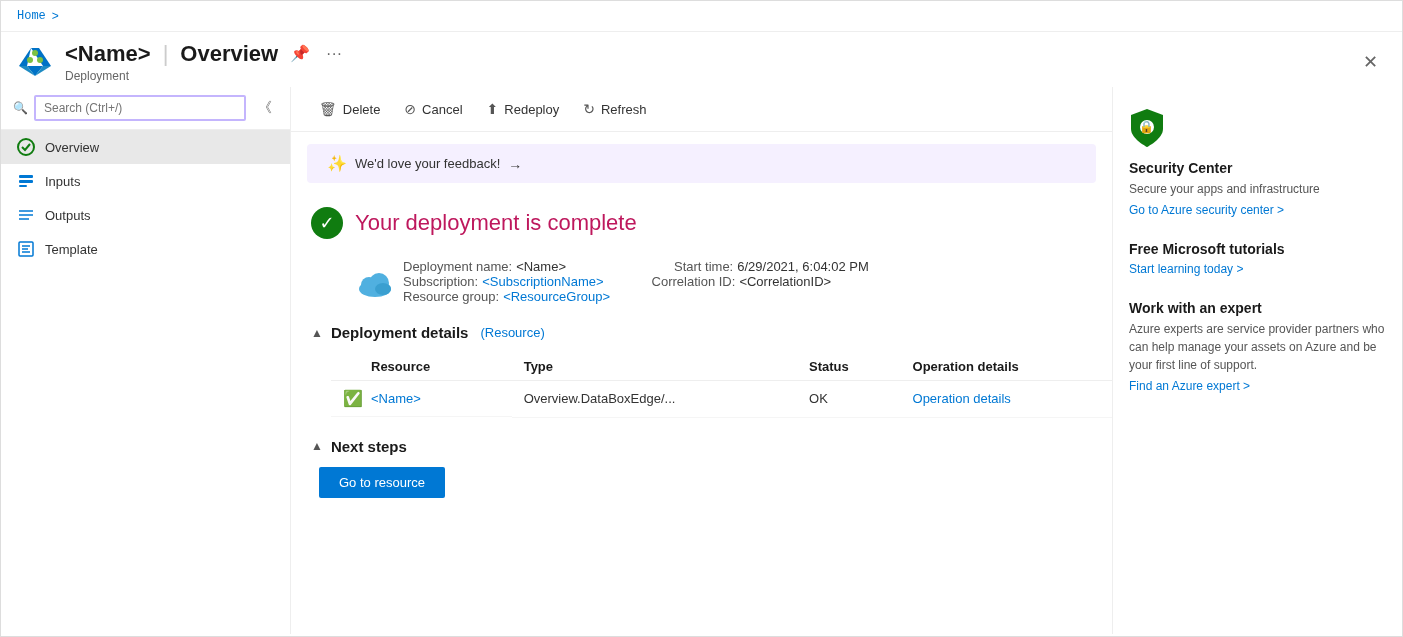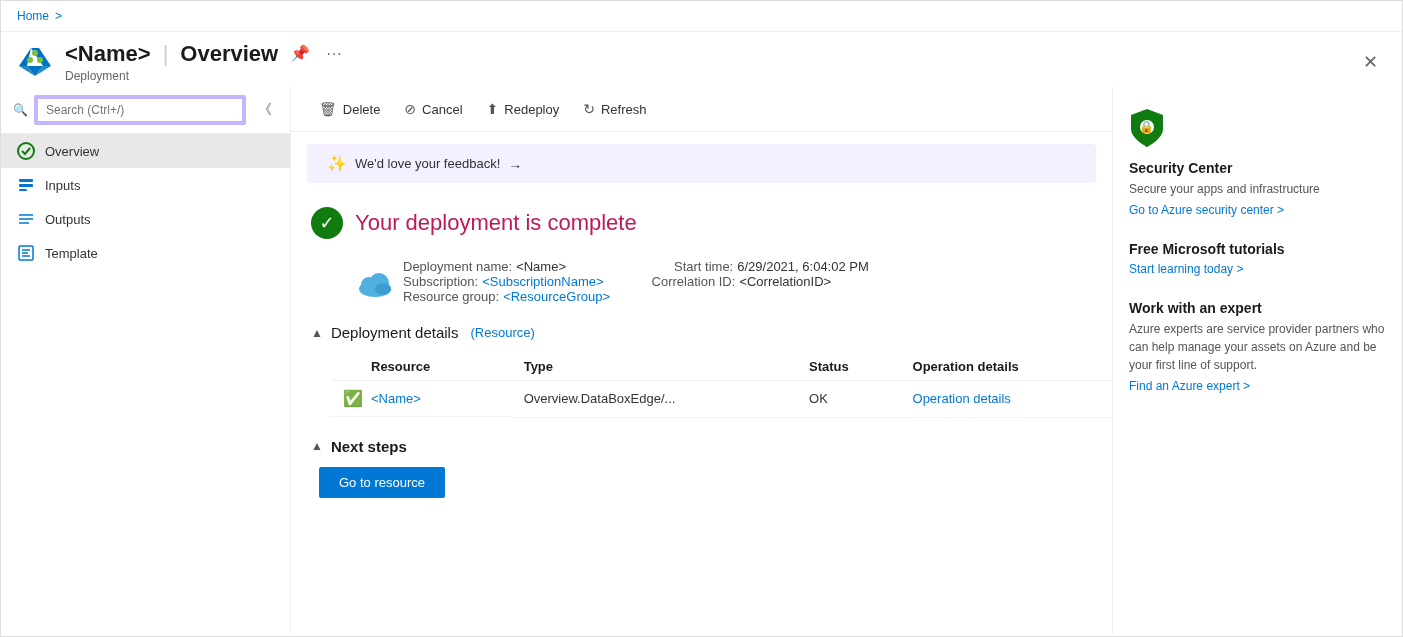--- a/index.html
+++ b/index.html
@@ -19,21 +19,21 @@
     .header-subtitle { font-size: 12px; color: #666; margin-top: 2px; }
     .header-icon-btn { background: none; border: none; cursor: pointer; color: #666; font-size: 16px; padding: 4px; }
     .header-close { margin-left: auto; background: none; border: none; cursor: pointer; font-size: 18px; color: #666; padding: 4px 8px; }
 
     
     .main-layout { display: flex; height: calc(637px - 90px); }
 
     
     .sidebar { width: 290px; border-right: 1px solid #eee; flex-shrink: 0; background: #fff; }
     .search-box { display: flex; align-items: center; gap: 6px; padding: 8px 12px; border-bottom: 1px solid #eee; }
-    .search-input { flex: 1; border: 4px solid #c4b5fd; border-radius: 2px; padding: 4px 8px; font-size: 12px; color: #333; outline: none; }
+    .search-input { flex: 1; border: 2px solid #c4b5fd; border-radius: 2px; padding: 4px 8px; font-size: 12px; color: #333; outline: none; }
     .search-icon { color: #666; font-size: 12px; }
     .collapse-btn { background: none; border: none; cursor: pointer; color: #666; font-size: 14px; padding: 2px 6px; }
 
     .nav-item { display: flex; align-items: center; gap: 10px; padding: 8px 16px; cursor: pointer; font-size: 13px; color: #333; }
     .nav-item.active { background: #e8e8e8; font-weight: 500; }
     .nav-icon { width: 18px; height: 18px; flex-shrink: 0; display: flex; align-items: center; justify-content: center; }
 
     
     .content { flex: 1; overflow-y: auto; display: flex; flex-direction: column; }
 
@@ -56,21 +56,21 @@
     .meta-row { display: flex; align-items: center; gap: 4px; font-size: 13px; }
     .meta-label { color: #555; }
     .meta-value { color: #333; }
     .meta-link { color: #0078d4; text-decoration: none; }
     .cloud-svg { width: 40px; height: 40px; flex-shrink: 0; }
 
     
     .details-section { margin-bottom: 20px; }
     .details-header { display: flex; align-items: center; gap: 8px; margin-bottom: 12px; cursor: pointer; }
     .chevron { color: #555; font-size: 12px; }
-    .details-title { font-size: 15px; font-weight: 400; color: #1a1a1a; }
+    .details-title { font-size: 15px; font-weight: 700; color: #1a1a1a; }
     .details-link { color: #0078d4; text-decoration: none; font-size: 13px; margin-left: 4px; }
 
     
     .deployment-table { width: 100%; border-collapse: collapse; margin-left: 20px; }
     .deployment-table th { text-align: left; font-size: 13px; font-weight: 600; color: #1a1a1a; padding: 6px 12px; border-bottom: 1px solid #eee; }
     .deployment-table td { padding: 8px 12px; font-size: 13px; color: #333; border-bottom: 1px solid #f5f5f5; }
     .row-check { color: #107c10; font-size: 16px; }
     .table-link { color: #0078d4; text-decoration: none; }
 
     
@@ -86,21 +86,21 @@
     .panel-title { font-size: 14px; font-weight: 600; color: #1a1a1a; margin-bottom: 4px; }
     .panel-desc { font-size: 12px; color: #555; line-height: 1.5; margin-bottom: 4px; }
     .panel-link { color: #0078d4; text-decoration: none; font-size: 12px; }
   </style>
 </head>
 <body>
 
 <div class="app-container">
 
   <div class="breadcrumb">
-    <a href="#" style="color:#0078d4;text-decoration:none;">Home</a>
+    <a href="#" style="color:#0078d4;text-decoration:none;font-family:Liberation Mono, monospace;">Home</a>
     <span>&gt;</span>
   </div>
 
   <div class="header">
 
     <svg class="azure-logo" viewBox="0 0 36 36">
       <polygon points="14,4 2,22 10,22" fill="#0072c6"></polygon>
       <polygon points="14,4 26,22 34,22 22,4" fill="#0072c6"></polygon>
       <polygon points="10,22 18,32 26,22" fill="#0072c6"></polygon>
       <polygon points="2,22 10,22 18,32" fill="#1e8bc3"></polygon>

